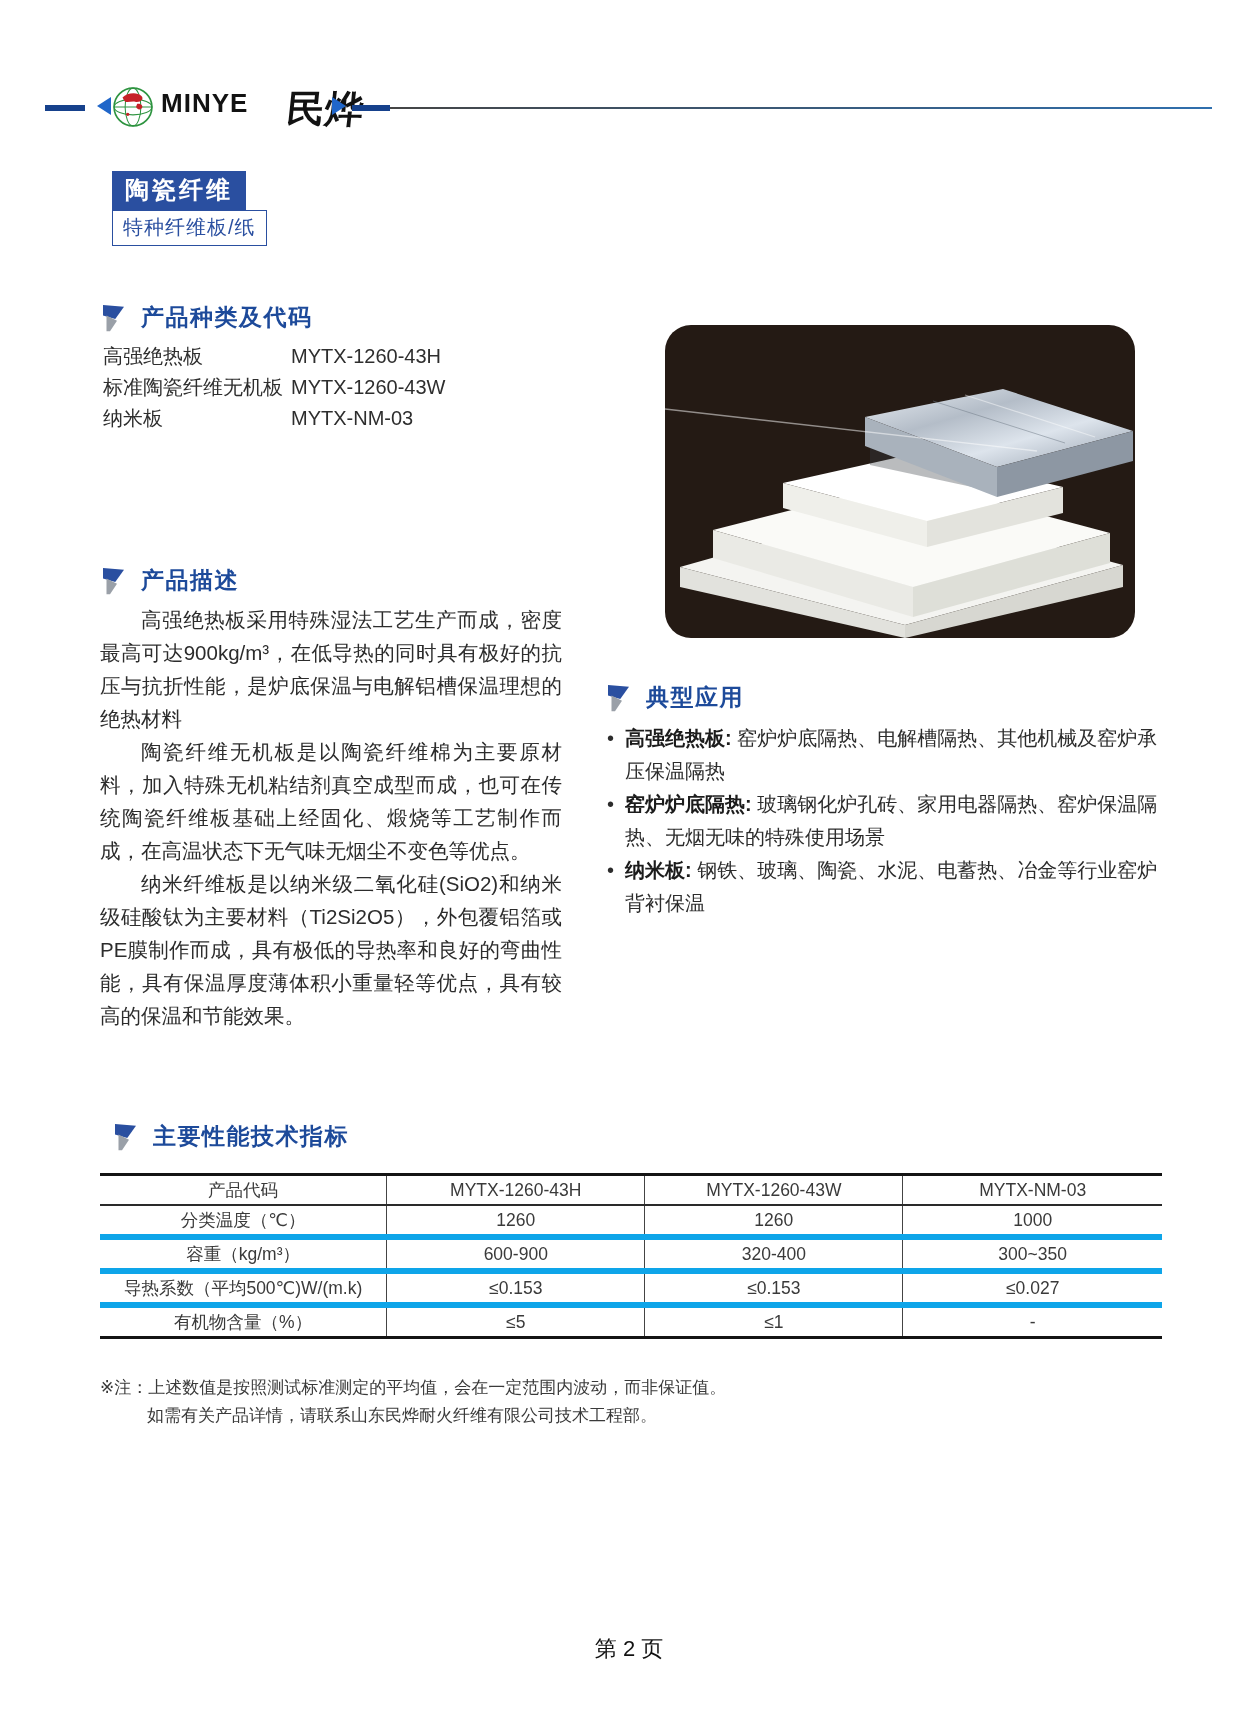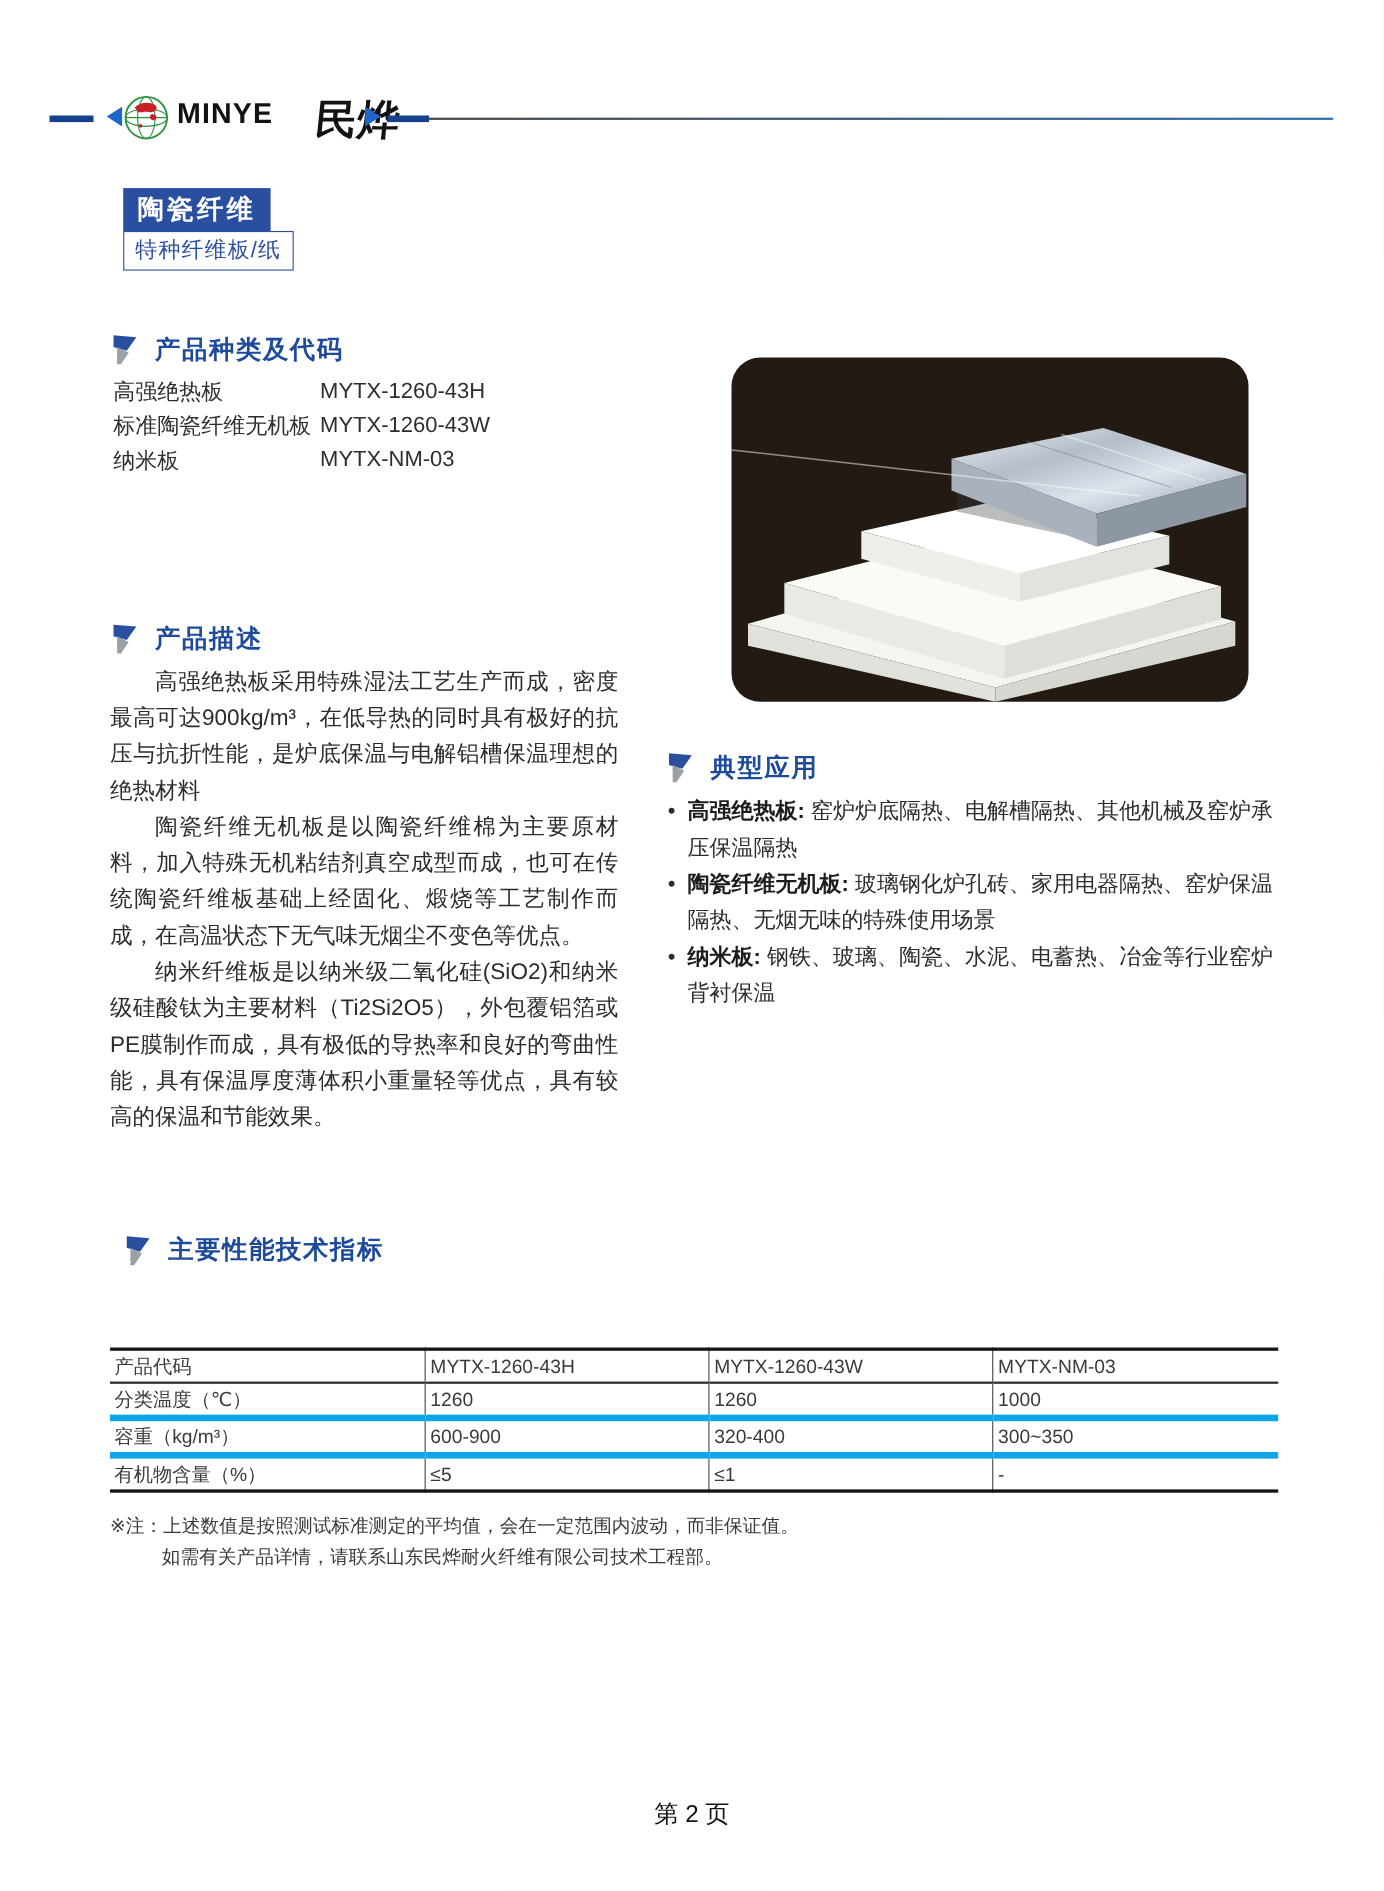--- a/index.html
+++ b/index.html
@@ -40,22 +40,22 @@
   
   .desc{position:absolute;left:100px;top:603px;width:462px;font-size:20.5px;line-height:33px;
     text-align:justify;color:#2c2c2c;}
   .desc p{margin:0;text-indent:2em;}
   
   .apps{position:absolute;left:605px;top:722px;width:568px;font-size:20px;line-height:33px;color:#2c2c2c;}
   .app-item{position:relative;padding-left:20px;}
   .app-bullet{position:absolute;left:2px;top:0;}
   .app-label{font-weight:700;color:#1c1c1c;}
   
-  .specs-table{position:absolute;left:100px;top:1225px;width:1062px;border-collapse:collapse;table-layout:fixed;
-    font-size:17.5px;color:#3a3a3a;text-align:left;
+  .specs-table{position:absolute;left:100px;top:1173px;width:1062px;border-collapse:collapse;table-layout:fixed;
+    font-size:17.5px;color:#3a3a3a;text-align:center;
     border-top:3px solid #141414;border-bottom:3px solid #141414;}
   .specs-table td{height:28px;padding:0 4px;}
   .specs-table td + td{border-left:1px solid #444;}
   .specs-table tr.r1 td{border-top:2px solid #2a2a2a;}
   .specs-table tr.rn td{border-top:6px solid #0ea5e9;}
   
   .footnote{position:absolute;left:100px;top:1374px;font-size:17px;line-height:28px;color:#3a3a3a;}
   .footnote .l2{padding-left:47px;}
   .page-num{position:absolute;left:0;right:0;top:1634px;text-align:center;font-size:22px;color:#111;}
 </style>
@@ -164,21 +164,21 @@
       <polygon points="4,12 16,18 8,30 4,30" fill="#9aa0a8"></polygon>
     </svg>
     <span class="sec-title">典型应用</span>
   </div>
 
   <div class="apps">
     <div class="app-item">
       <span class="app-bullet">•</span><span class="app-label">高强绝热板:</span><span> 窑炉炉底隔热、电解槽隔热、其他机械及窑炉承压保温隔热</span>
     </div>
     <div class="app-item">
-      <span class="app-bullet">•</span><span class="app-label">陶瓷纤维无机板:</span><span> 玻璃钢化炉孔砖、家用电器隔热、窑炉保温隔热、无烟无味的特殊使用场景</span>
+      <span class="app-bullet">•</span><span class="app-label">窑炉炉底隔热:</span><span> 玻璃钢化炉孔砖、家用电器隔热、窑炉保温隔热、无烟无味的特殊使用场景</span>
     </div>
     <div class="app-item">
       <span class="app-bullet">•</span><span class="app-label">纳米板:</span><span> 钢铁、玻璃、陶瓷、水泥、电蓄热、冶金等行业窑炉背衬保温</span>
     </div>
   </div>
 
   <div class="sec" style="left:115px;top:1121px;">
     <svg class="flag" viewBox="0 0 24 30">
       <polygon points="0,0 24,2 14,16 0,12" fill="#2a4fa0"></polygon>
       <polygon points="4,12 16,18 8,30 4,30" fill="#9aa0a8"></polygon>
@@ -206,20 +206,26 @@
         <td>1260</td>
         <td>1000</td>
       </tr>
       <tr class="rn">
         <td>容重（kg/m³）</td>
         <td>600-900</td>
         <td>320-400</td>
         <td>300~350</td>
       </tr>
       <tr class="rn">
+        <td>导热系数（平均500℃)W/(m.k)</td>
+        <td>≤0.153</td>
+        <td>≤0.153</td>
+        <td>≤0.027</td>
+      </tr>
+      <tr class="rn">
         <td>有机物含量（%）</td>
         <td>≤5</td>
         <td>≤1</td>
         <td>-</td>
       </tr>
     </tbody>
   </table>
 
   <div class="footnote">
     <div class="l1">※注：上述数值是按照测试标准测定的平均值，会在一定范围内波动，而非保证值。</div>

